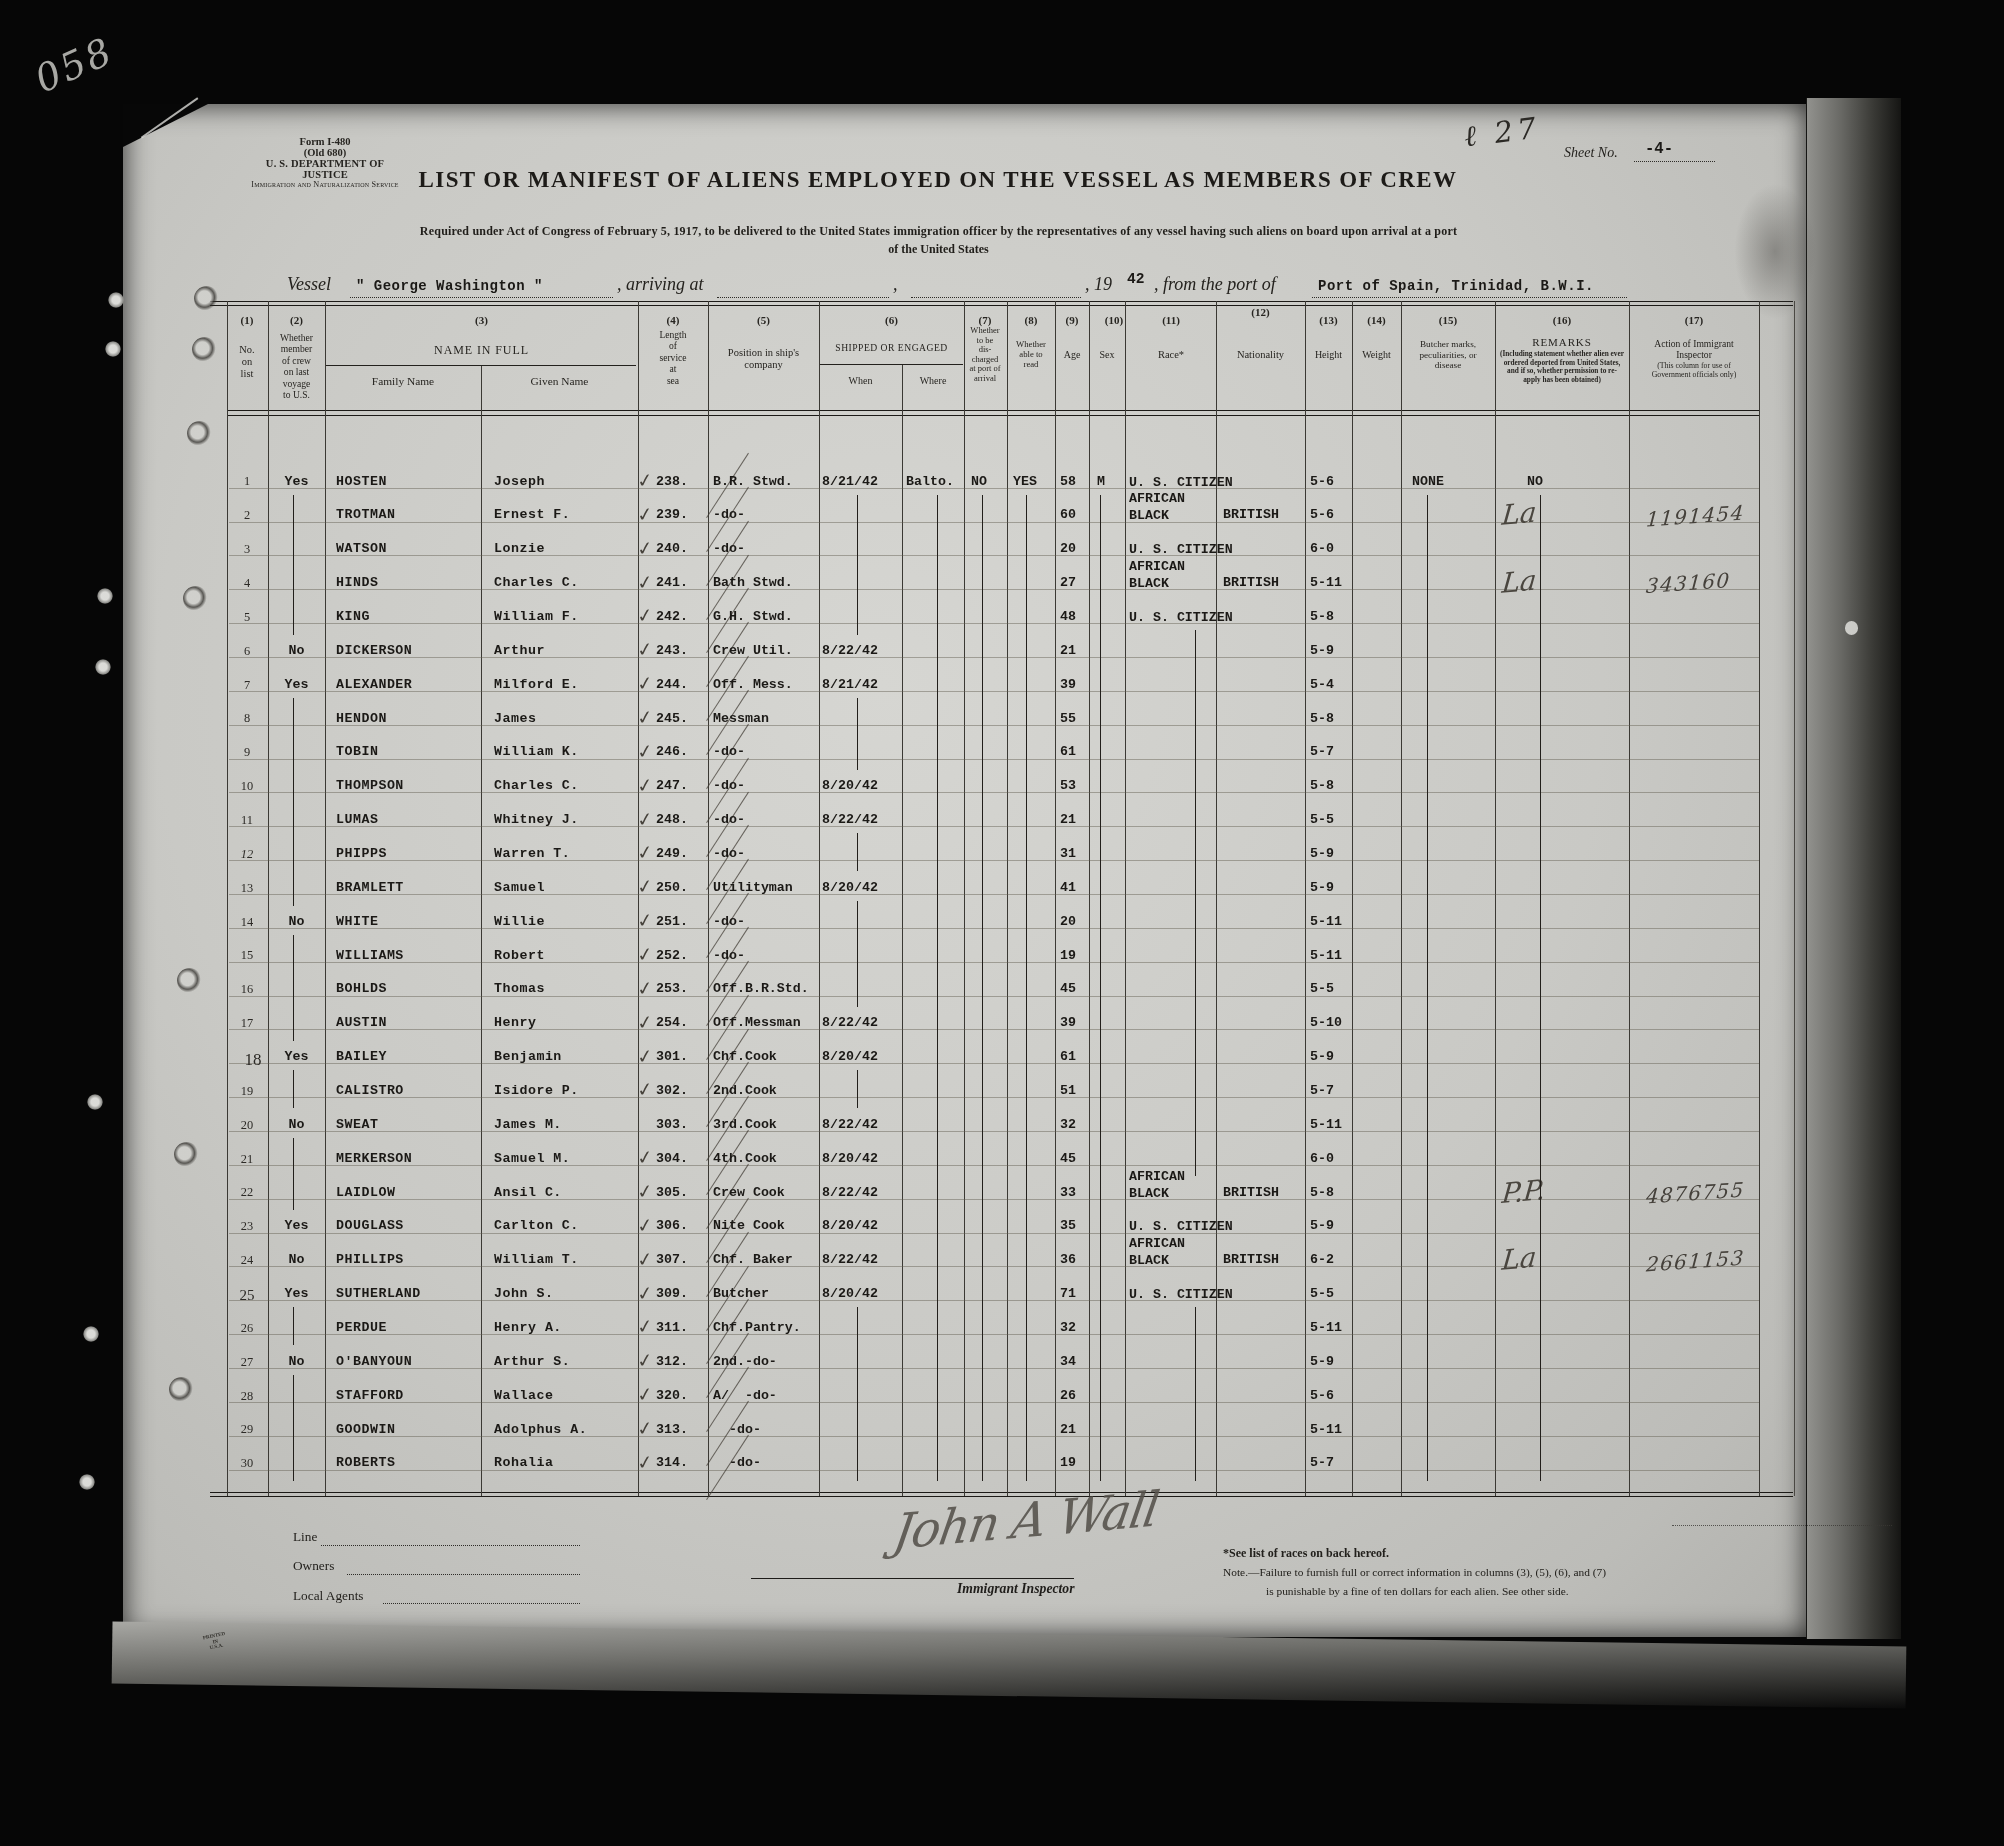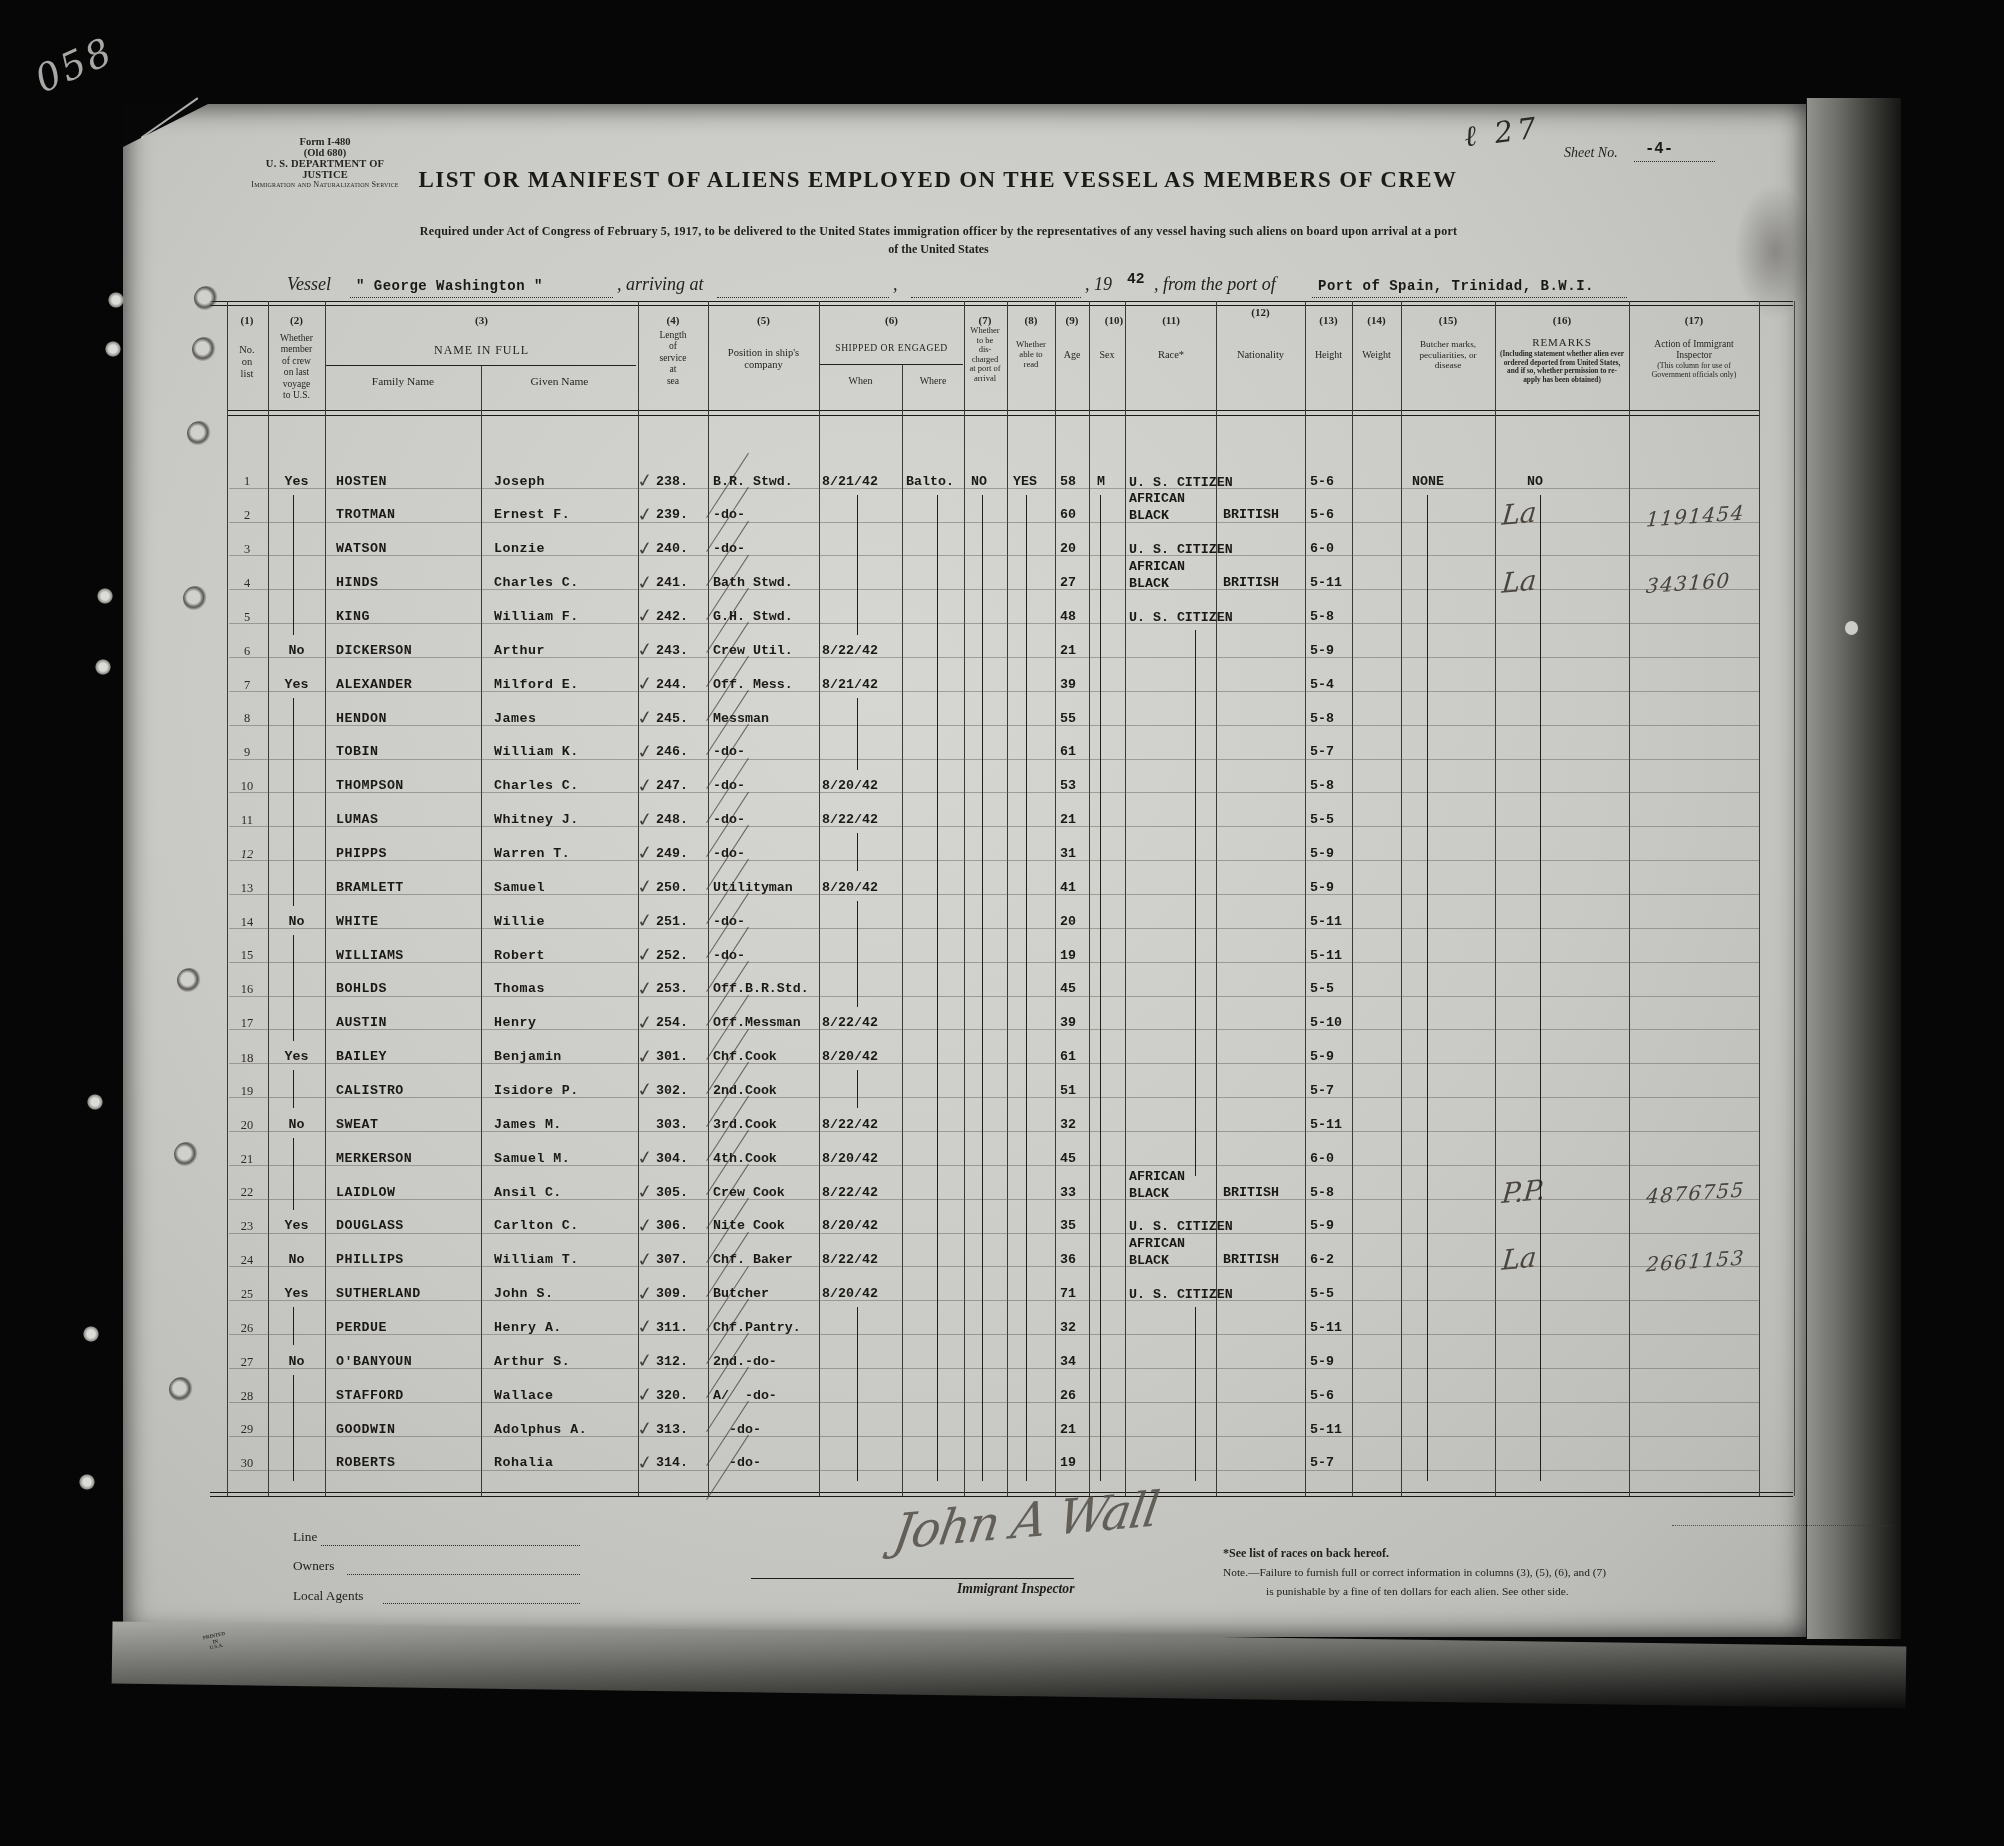--- a/index.html
+++ b/index.html
@@ -411,21 +411,21 @@
     <div style="position: absolute; left: 227px; top: 1016px; width: 40px; text-align: center; font-size: 12.4px; color: rgb(44, 42, 38);">17</div>
     <div style="position: absolute; left: 336px; top: 1015px; font-size: 13.3px; letter-spacing: 0.5px; font-family: &quot;Liberation Mono&quot;, &quot;DejaVu Sans Mono&quot;, monospace; font-weight: bold; color: rgb(27, 25, 22); white-space: pre;">AUSTIN</div>
     <div style="position: absolute; left: 494px; top: 1015px; font-size: 13.3px; letter-spacing: 0.5px; font-family: &quot;Liberation Mono&quot;, &quot;DejaVu Sans Mono&quot;, monospace; font-weight: bold; color: rgb(27, 25, 22); white-space: pre;">Henry</div>
     <div style="position: absolute; left: 637px; top: 1011px; font-size: 19px; color: rgb(70, 66, 59); transform: rotate(-8deg); font-family: &quot;DejaVu Sans&quot;, sans-serif;">✓</div>
     <div style="position: absolute; left: 656px; top: 1015px; font-size: 13.3px; font-family: &quot;Liberation Mono&quot;, &quot;DejaVu Sans Mono&quot;, monospace; font-weight: bold; color: rgb(27, 25, 22); white-space: pre;">254.</div>
     <div style="position: absolute; left: 727px; top: 989px; width: 1.4px; height: 77px; background: rgba(62, 57, 50, 0.72); transform: rotate(33deg);"></div>
     <div style="position: absolute; left: 713px; top: 1015px; font-size: 13.3px; font-family: &quot;Liberation Mono&quot;, &quot;DejaVu Sans Mono&quot;, monospace; font-weight: bold; color: rgb(27, 25, 22); white-space: pre;">Off.Messman</div>
     <div style="position: absolute; left: 822px; top: 1015px; font-size: 13.3px; font-family: &quot;Liberation Mono&quot;, &quot;DejaVu Sans Mono&quot;, monospace; font-weight: bold; color: rgb(27, 25, 22); white-space: pre;">8/22/42</div>
     <div style="position: absolute; left: 1060px; top: 1015px; font-size: 13.3px; font-family: &quot;Liberation Mono&quot;, &quot;DejaVu Sans Mono&quot;, monospace; font-weight: bold; color: rgb(27, 25, 22); white-space: pre;">39</div>
     <div style="position: absolute; left: 1310px; top: 1015px; font-size: 13.3px; font-family: &quot;Liberation Mono&quot;, &quot;DejaVu Sans Mono&quot;, monospace; font-weight: bold; color: rgb(27, 25, 22); white-space: pre;">5-10</div>
-    <div style="position: absolute; left: 227px; top: 1050px; width: 40px; text-align: center; font-size: 13px; color: rgb(44, 42, 38);">18</div>
+    <div style="position: absolute; left: 227px; top: 1050px; width: 40px; text-align: center; font-size: 17px; color: rgb(44, 42, 38); padding-left: 6px;">18</div>
     <div style="position: absolute; left: 268px; top: 1049px; width: 57px; text-align: center; font-size: 13.3px; font-family: &quot;Liberation Mono&quot;, &quot;DejaVu Sans Mono&quot;, monospace; font-weight: bold; color: rgb(27, 25, 22); white-space: pre;">Yes</div>
     <div style="position: absolute; left: 336px; top: 1049px; font-size: 13.3px; letter-spacing: 0.5px; font-family: &quot;Liberation Mono&quot;, &quot;DejaVu Sans Mono&quot;, monospace; font-weight: bold; color: rgb(27, 25, 22); white-space: pre;">BAILEY</div>
     <div style="position: absolute; left: 494px; top: 1049px; font-size: 13.3px; letter-spacing: 0.5px; font-family: &quot;Liberation Mono&quot;, &quot;DejaVu Sans Mono&quot;, monospace; font-weight: bold; color: rgb(27, 25, 22); white-space: pre;">Benjamin</div>
     <div style="position: absolute; left: 637px; top: 1045px; font-size: 19px; color: rgb(70, 66, 59); transform: rotate(-8deg); font-family: &quot;DejaVu Sans&quot;, sans-serif;">✓</div>
     <div style="position: absolute; left: 656px; top: 1049px; font-size: 13.3px; font-family: &quot;Liberation Mono&quot;, &quot;DejaVu Sans Mono&quot;, monospace; font-weight: bold; color: rgb(27, 25, 22); white-space: pre;">301.</div>
     <div style="position: absolute; left: 727px; top: 1023px; width: 1.4px; height: 77px; background: rgba(62, 57, 50, 0.72); transform: rotate(33deg);"></div>
     <div style="position: absolute; left: 713px; top: 1049px; font-size: 13.3px; font-family: &quot;Liberation Mono&quot;, &quot;DejaVu Sans Mono&quot;, monospace; font-weight: bold; color: rgb(27, 25, 22); white-space: pre;">Chf.Cook</div>
     <div style="position: absolute; left: 822px; top: 1049px; font-size: 13.3px; font-family: &quot;Liberation Mono&quot;, &quot;DejaVu Sans Mono&quot;, monospace; font-weight: bold; color: rgb(27, 25, 22); white-space: pre;">8/20/42</div>
     <div style="position: absolute; left: 1060px; top: 1049px; font-size: 13.3px; font-family: &quot;Liberation Mono&quot;, &quot;DejaVu Sans Mono&quot;, monospace; font-weight: bold; color: rgb(27, 25, 22); white-space: pre;">61</div>
     <div style="position: absolute; left: 1310px; top: 1049px; font-size: 13.3px; font-family: &quot;Liberation Mono&quot;, &quot;DejaVu Sans Mono&quot;, monospace; font-weight: bold; color: rgb(27, 25, 22); white-space: pre;">5-9</div>
@@ -494,21 +494,21 @@
     <div style="position: absolute; left: 727px; top: 1226px; width: 1.4px; height: 77px; background: rgba(62, 57, 50, 0.72); transform: rotate(33deg);"></div>
     <div style="position: absolute; left: 713px; top: 1252px; font-size: 13.3px; font-family: &quot;Liberation Mono&quot;, &quot;DejaVu Sans Mono&quot;, monospace; font-weight: bold; color: rgb(27, 25, 22); white-space: pre;">Chf. Baker</div>
     <div style="position: absolute; left: 822px; top: 1252px; font-size: 13.3px; font-family: &quot;Liberation Mono&quot;, &quot;DejaVu Sans Mono&quot;, monospace; font-weight: bold; color: rgb(27, 25, 22); white-space: pre;">8/22/42</div>
     <div style="position: absolute; left: 1060px; top: 1252px; font-size: 13.3px; font-family: &quot;Liberation Mono&quot;, &quot;DejaVu Sans Mono&quot;, monospace; font-weight: bold; color: rgb(27, 25, 22); white-space: pre;">36</div>
     <div style="position: absolute; left: 1129px; top: 1235px; font-size: 13.3px; line-height: 17px; font-family: &quot;Liberation Mono&quot;, &quot;DejaVu Sans Mono&quot;, monospace; font-weight: bold; color: rgb(27, 25, 22); white-space: pre;">AFRICAN
 BLACK</div>
     <div style="position: absolute; left: 1223px; top: 1252px; font-size: 13.3px; font-family: &quot;Liberation Mono&quot;, &quot;DejaVu Sans Mono&quot;, monospace; font-weight: bold; color: rgb(27, 25, 22); white-space: pre;">BRITISH</div>
     <div style="position: absolute; left: 1310px; top: 1252px; font-size: 13.3px; font-family: &quot;Liberation Mono&quot;, &quot;DejaVu Sans Mono&quot;, monospace; font-weight: bold; color: rgb(27, 25, 22); white-space: pre;">6-2</div>
     <div style="position: absolute; left: 1502px; top: 1242px; font-size: 27.5px; font-style: italic; color: rgb(74, 70, 63); font-family: &quot;DejaVu Serif&quot;, serif; transform: rotate(-5deg) skewX(-10deg);">La</div>
     <div style="position: absolute; left: 1646px; top: 1249px; font-size: 20px; font-style: italic; color: rgb(69, 65, 59); font-family: &quot;DejaVu Serif&quot;, serif; transform: rotate(-4deg) skewX(-8deg); letter-spacing: 1.4px;">2661153</div>
-    <div style="position: absolute; left: 227px; top: 1287px; width: 40px; text-align: center; font-size: 12px; color: rgb(44, 42, 38);">25</div>
+    <div style="position: absolute; left: 227px; top: 1287px; width: 40px; text-align: center; font-size: 15px; color: rgb(44, 42, 38);">25</div>
     <div style="position: absolute; left: 268px; top: 1286px; width: 57px; text-align: center; font-size: 13.3px; font-family: &quot;Liberation Mono&quot;, &quot;DejaVu Sans Mono&quot;, monospace; font-weight: bold; color: rgb(27, 25, 22); white-space: pre;">Yes</div>
     <div style="position: absolute; left: 336px; top: 1286px; font-size: 13.3px; letter-spacing: 0.5px; font-family: &quot;Liberation Mono&quot;, &quot;DejaVu Sans Mono&quot;, monospace; font-weight: bold; color: rgb(27, 25, 22); white-space: pre;">SUTHERLAND</div>
     <div style="position: absolute; left: 494px; top: 1286px; font-size: 13.3px; letter-spacing: 0.5px; font-family: &quot;Liberation Mono&quot;, &quot;DejaVu Sans Mono&quot;, monospace; font-weight: bold; color: rgb(27, 25, 22); white-space: pre;">John S.</div>
     <div style="position: absolute; left: 637px; top: 1282px; font-size: 19px; color: rgb(70, 66, 59); transform: rotate(-8deg); font-family: &quot;DejaVu Sans&quot;, sans-serif;">✓</div>
     <div style="position: absolute; left: 656px; top: 1286px; font-size: 13.3px; font-family: &quot;Liberation Mono&quot;, &quot;DejaVu Sans Mono&quot;, monospace; font-weight: bold; color: rgb(27, 25, 22); white-space: pre;">309.</div>
     <div style="position: absolute; left: 727px; top: 1260px; width: 1.4px; height: 77px; background: rgba(62, 57, 50, 0.72); transform: rotate(33deg);"></div>
     <div style="position: absolute; left: 713px; top: 1286px; font-size: 13.3px; font-family: &quot;Liberation Mono&quot;, &quot;DejaVu Sans Mono&quot;, monospace; font-weight: bold; color: rgb(27, 25, 22); white-space: pre;">Butcher</div>
     <div style="position: absolute; left: 822px; top: 1286px; font-size: 13.3px; font-family: &quot;Liberation Mono&quot;, &quot;DejaVu Sans Mono&quot;, monospace; font-weight: bold; color: rgb(27, 25, 22); white-space: pre;">8/20/42</div>
     <div style="position: absolute; left: 1060px; top: 1286px; font-size: 13.3px; font-family: &quot;Liberation Mono&quot;, &quot;DejaVu Sans Mono&quot;, monospace; font-weight: bold; color: rgb(27, 25, 22); white-space: pre;">71</div>
     <div style="position: absolute; left: 1129px; top: 1286px; font-size: 13.3px; line-height: 17px; font-family: &quot;Liberation Mono&quot;, &quot;DejaVu Sans Mono&quot;, monospace; font-weight: bold; color: rgb(27, 25, 22); white-space: pre;">U. S. CITIZEN</div>

